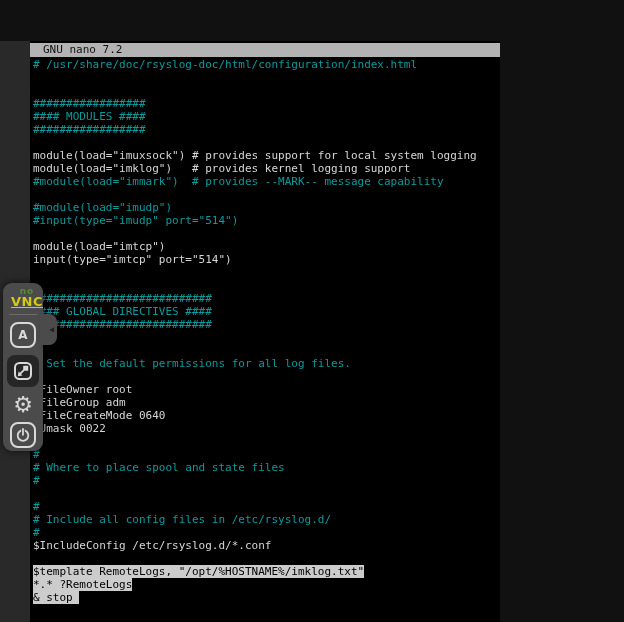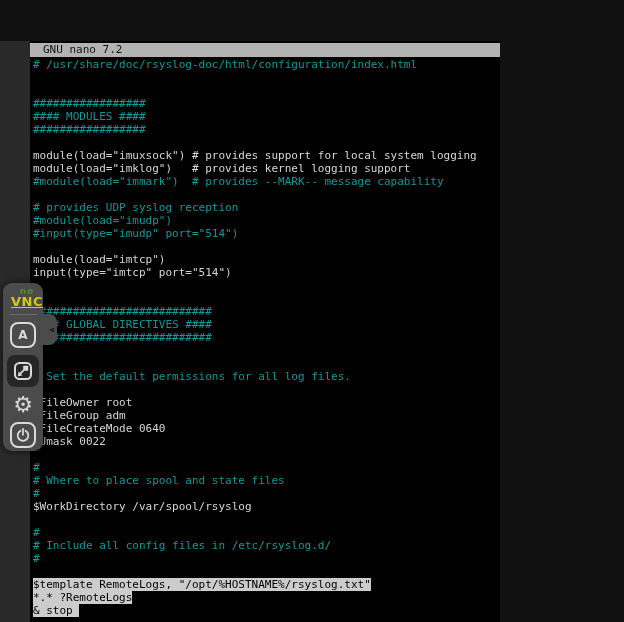--- a/index.html
+++ b/index.html
@@ -68,21 +68,20 @@
         <div class="row"><span class="plain"></span></div>
         <div class="row"><span class="plain"></span></div>
         <div class="row"><span class="comment">#################</span></div>
         <div class="row"><span class="comment">#### MODULES ####</span></div>
         <div class="row"><span class="comment">#################</span></div>
         <div class="row"><span class="plain"></span></div>
         <div class="row"><span class="plain">module(load="imuxsock") # provides support for local system logging</span></div>
         <div class="row"><span class="plain">module(load="imklog")   # provides kernel logging support</span></div>
         <div class="row"><span class="comment">#module(load="immark")  # provides --MARK-- message capability</span></div>
         <div class="row"><span class="plain"></span></div>
-        <div class="row"><span class="comment"># provides UDP syslog reception</span></div>
         <div class="row"><span class="comment">#module(load="imudp")</span></div>
         <div class="row"><span class="comment">#input(type="imudp" port="514")</span></div>
         <div class="row"><span class="plain"></span></div>
         <div class="row"><span class="plain">module(load="imtcp")</span></div>
         <div class="row"><span class="plain">input(type="imtcp" port="514")</span></div>
         <div class="row"><span class="plain"></span></div>
         <div class="row"><span class="plain"></span></div>
         <div class="row"><span class="comment">###########################</span></div>
         <div class="row"><span class="comment">#### GLOBAL DIRECTIVES ####</span></div>
         <div class="row"><span class="comment">###########################</span></div>
@@ -91,27 +90,27 @@
         <div class="row"><span class="comment"># Set the default permissions for all log files.</span></div>
         <div class="row"><span class="comment">#</span></div>
         <div class="row"><span class="plain">$FileOwner root</span></div>
         <div class="row"><span class="plain">$FileGroup adm</span></div>
         <div class="row"><span class="plain">$FileCreateMode 0640</span></div>
         <div class="row"><span class="plain">$Umask 0022</span></div>
         <div class="row"><span class="plain"></span></div>
         <div class="row"><span class="comment">#</span></div>
         <div class="row"><span class="comment"># Where to place spool and state files</span></div>
         <div class="row"><span class="comment">#</span></div>
-        <div class="row"><span class="plain">$WorkDirectory /var/spool/rsyslog</span></div>
         <div class="row"><span class="plain"></span></div>
         <div class="row"><span class="comment">#</span></div>
         <div class="row"><span class="comment"># Include all config files in /etc/rsyslog.d/</span></div>
         <div class="row"><span class="comment">#</span></div>
+        <div class="row"><span class="plain">$IncludeConfig /etc/rsyslog.d/*.conf</span></div>
         <div class="row"><span class="plain"></span></div>
-        <div class="row"><span class="plain hl">$template RemoteLogs, "/opt/%HOSTNAME%/rsyslog.txt"</span></div>
+        <div class="row"><span class="plain hl">$template RemoteLogs, "/opt/%HOSTNAME%/imklog.txt"</span></div>
         <div class="row"><span class="plain hl">*.* ?RemoteLogs</span></div>
         <div class="row"><span class="plain hl">&amp; stop </span></div>
       </div>
   </div>
 
   <div class="vnc-panel">
     <div class="handle">
       <span class="handle-arrow">◀</span>
     </div>
     <div class="logo">

